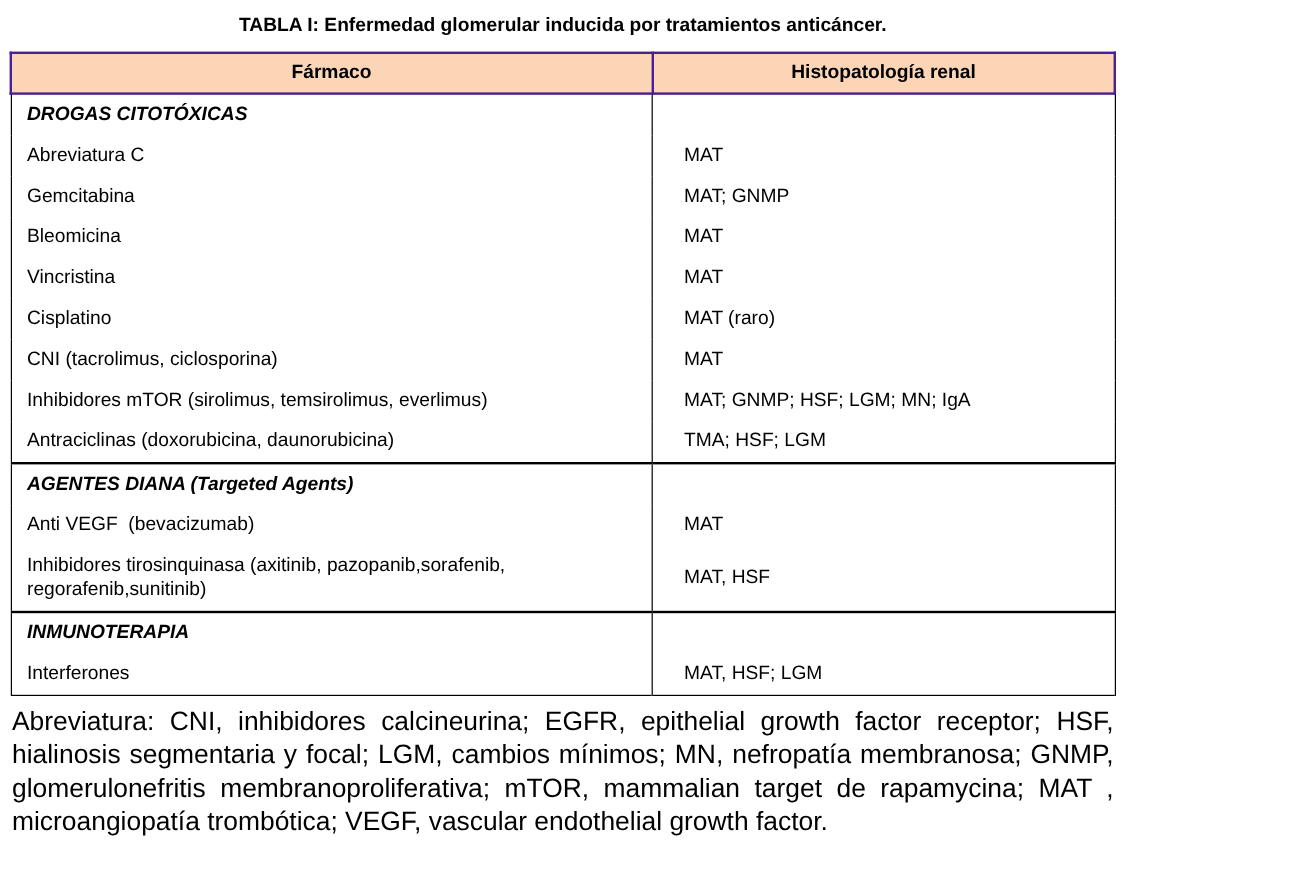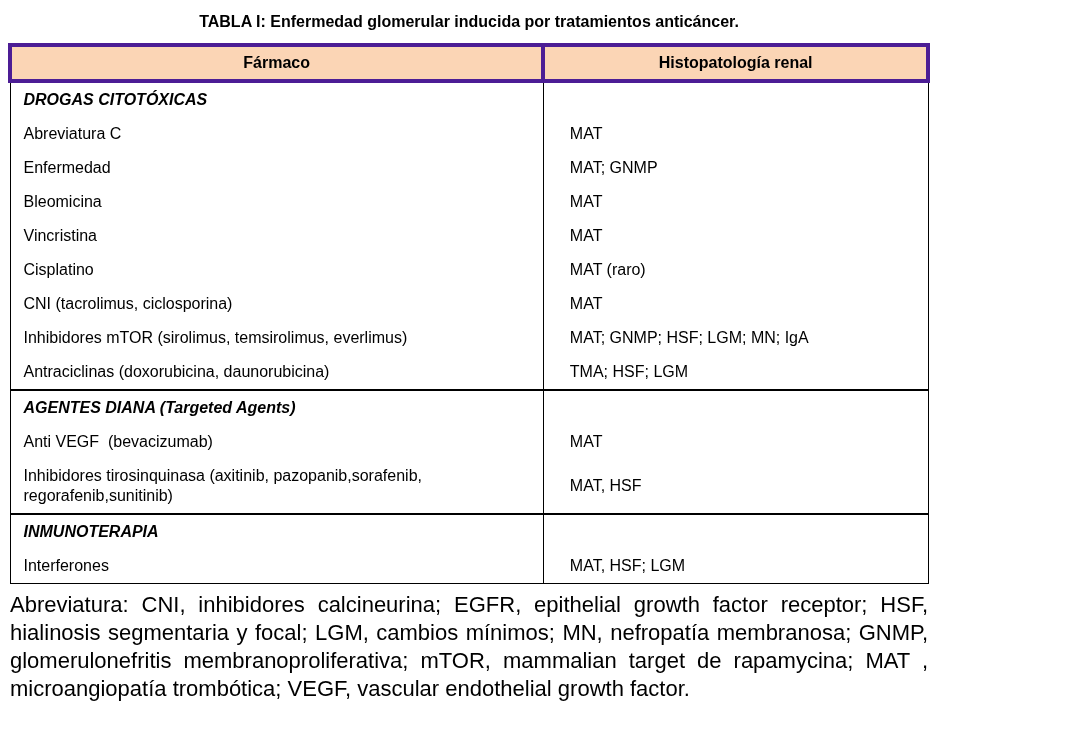--- a/index.html
+++ b/index.html
@@ -26,21 +26,21 @@
   table.main-table {
     width: 100%;
     border-collapse: collapse;
     border: 1px solid #000000;
     table-layout: fixed;
   }
   col.col-farmaco { width: 58.1%; }
   col.col-histo   { width: 41.9%; }
   th {
     background: var(--header-bg, #FBD5B5);
-    border: 4px solid #4c1d95;
+    border: 2px solid #4c1d95;
     font-weight: bold;
     font-size: 16px;
     text-align: center;
     padding: 6px 4px;
     line-height: 20px;
   }
   td {
     border-left: 1px solid #000000;
     border-right: 1px solid #000000;
     font-size: 16px;
@@ -85,21 +85,21 @@
     <tbody id="table-body">
         <tr class="section-row">
           <td class="section-label">DROGAS CITOTÓXICAS</td>
           <td></td>
         </tr>
         <tr>
           <td>Abreviatura C</td>
           <td>MAT</td>
         </tr>
         <tr>
-          <td>Enfermedad</td>
+          <td>Gemcitabina</td>
           <td>MAT; GNMP</td>
         </tr>
         <tr>
           <td>Bleomicina</td>
           <td>MAT</td>
         </tr>
         <tr>
           <td>Vincristina</td>
           <td>MAT</td>
         </tr>

